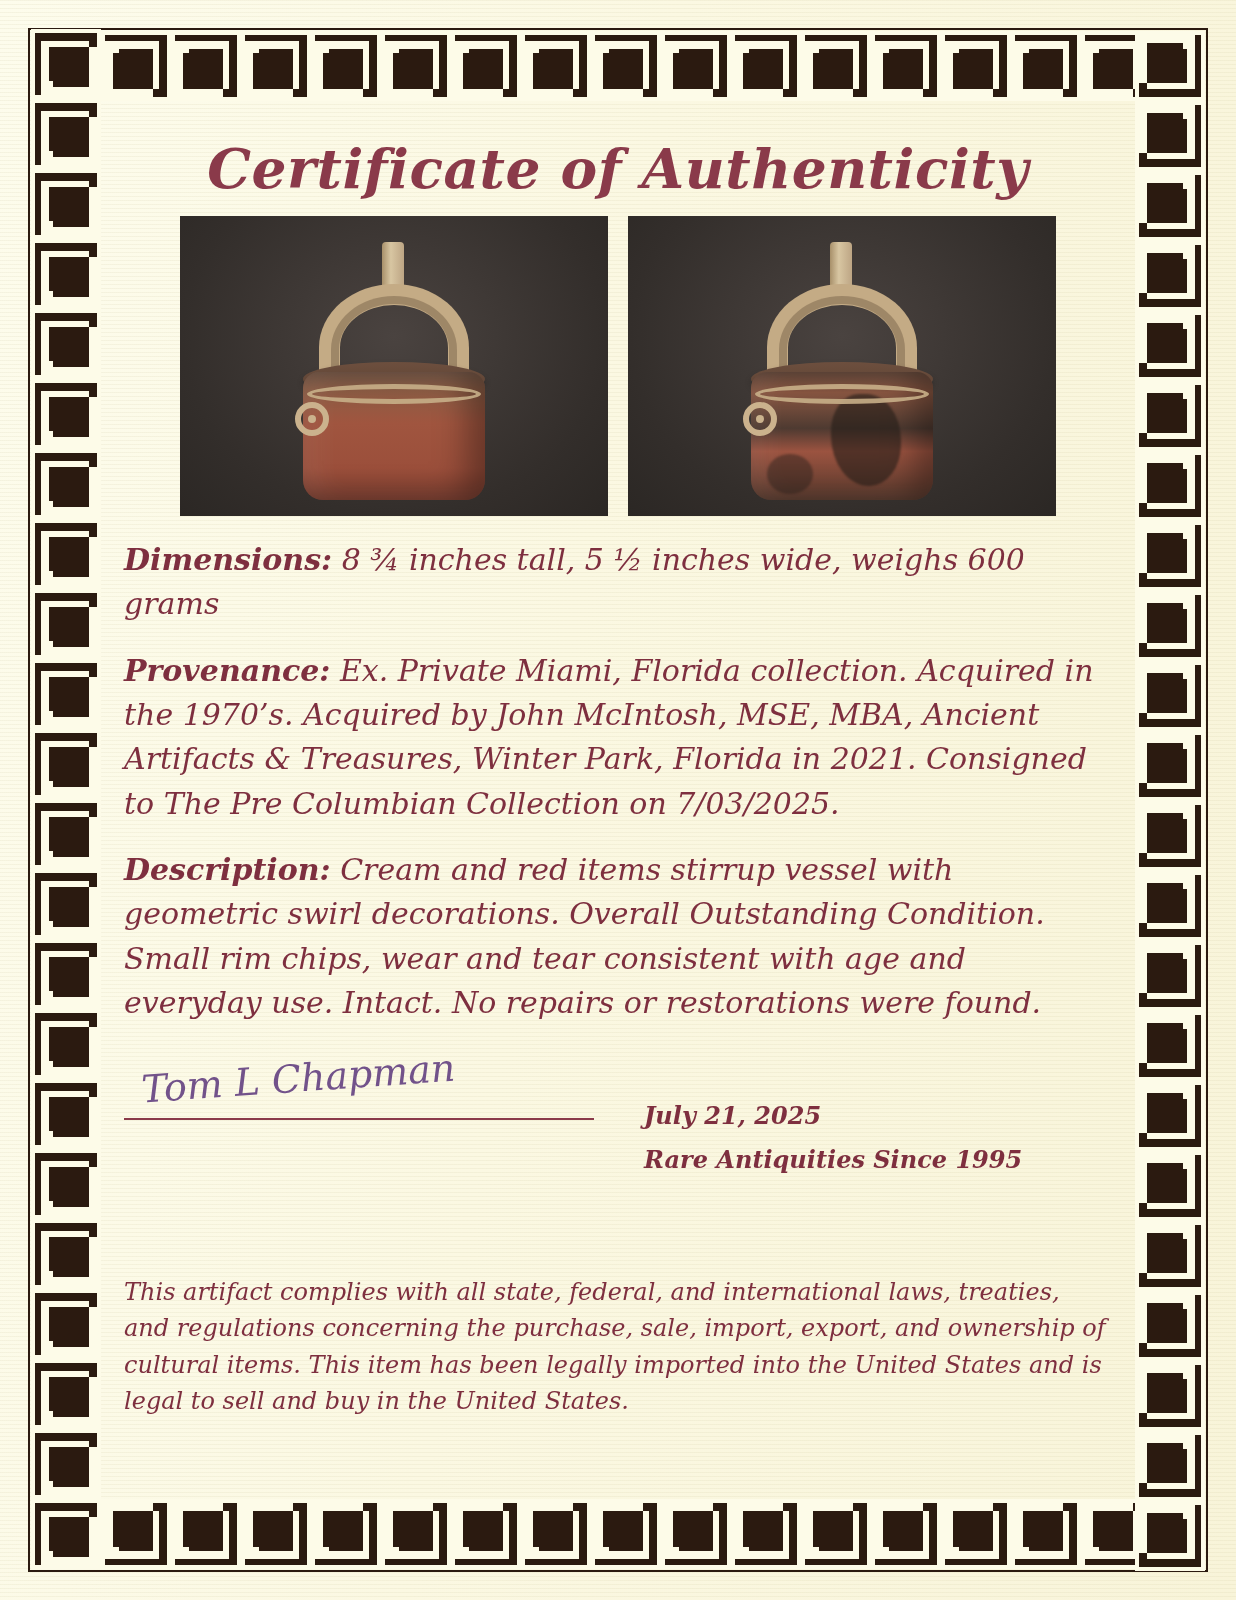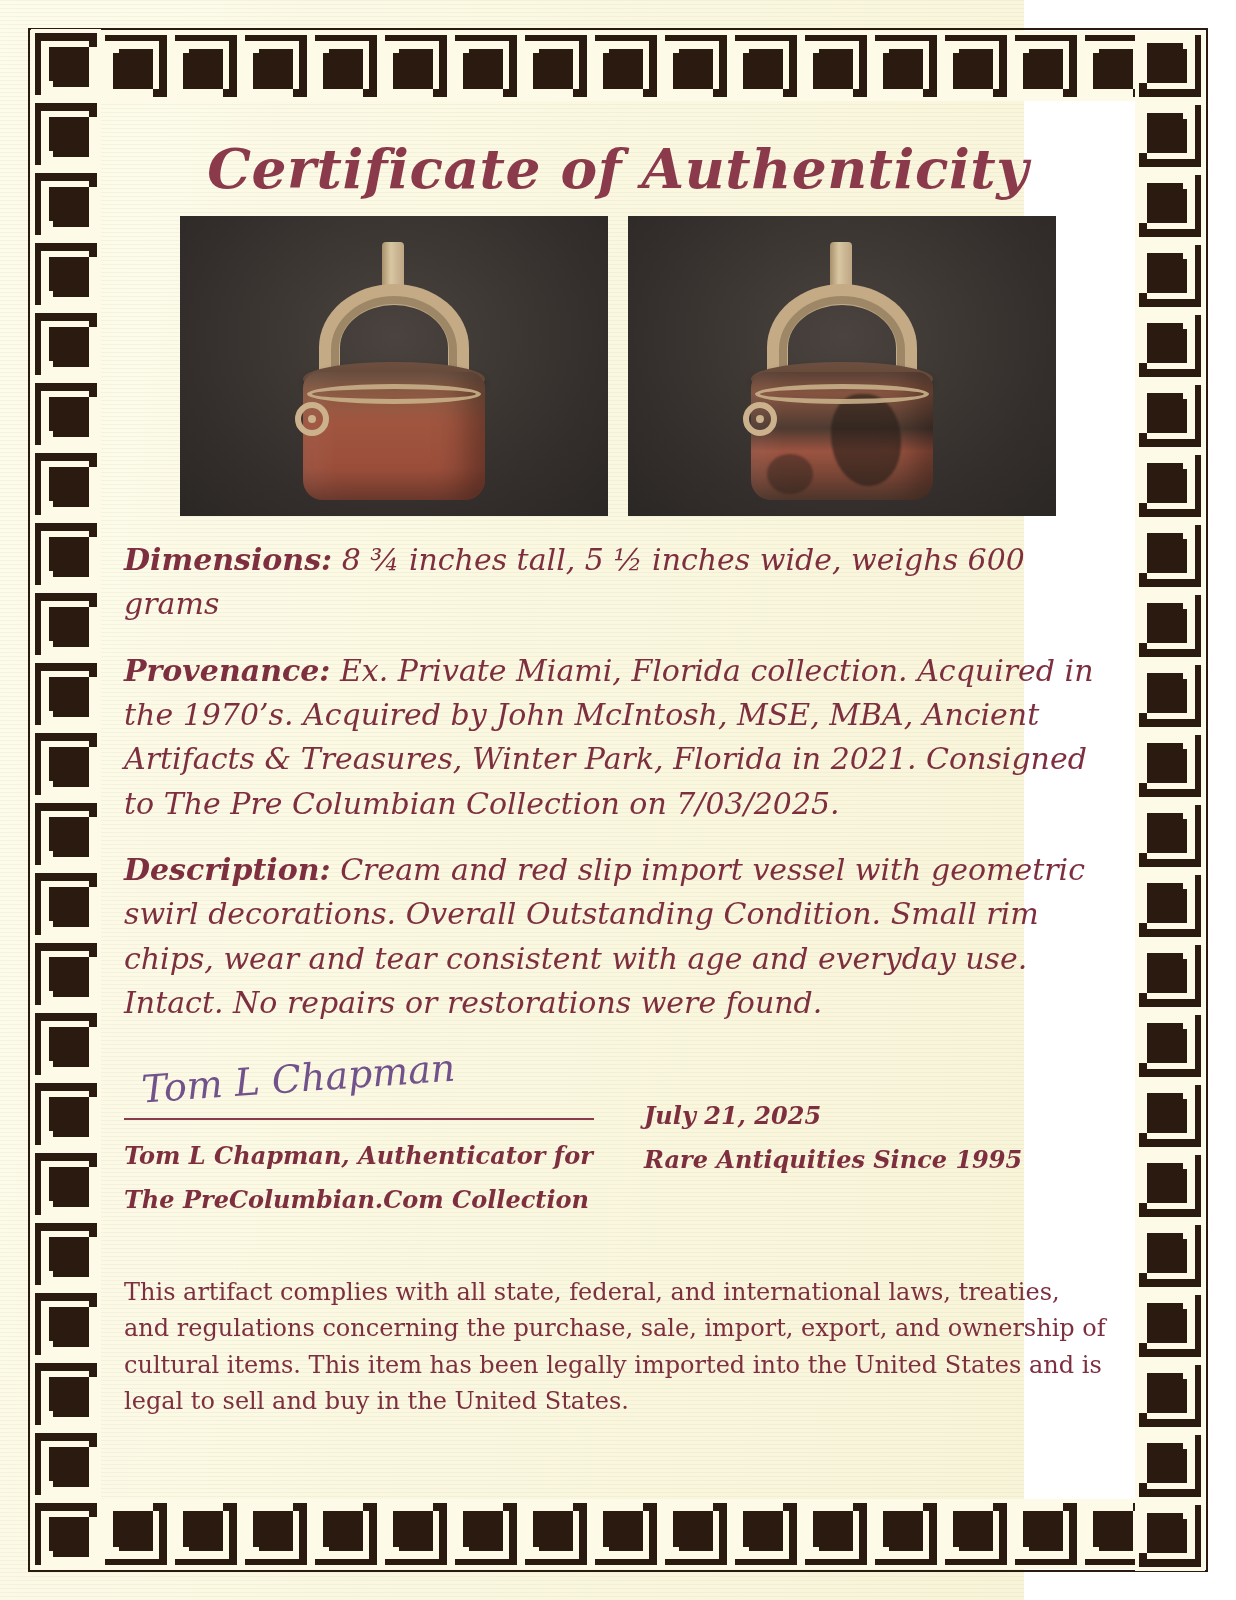--- a/index.html
+++ b/index.html
@@ -9,21 +9,21 @@
   }
   body {
     width: 1236px;
     height: 1600px;
     overflow: hidden;
     font-family: "DejaVu Serif", serif;
   }
 
   .page {
     position: relative;
-    width: 1024px;
+    width: 1236px;
     height: 1600px;
     background: #bef264;
     box-sizing: border-box;
   }
 
   
   .paper-texture {
     position: absolute;
     inset: 0;
     background:
@@ -267,20 +267,21 @@
     font-style: italic;
     font-weight: bold;
     font-size: 24px;
     line-height: 1.85;
     white-space: nowrap;
   }
 
   .compliance {
     color: #7e2f3f;
     font-family: "DejaVu Serif", serif;
+    font-style: italic;
     font-size: 24px;
     line-height: 1.52;
     margin: 36px 6px 0 6px;
   }
 </style>
 </head>
 <body>
 
 <div class="page">
   <div class="paper-texture"></div>
@@ -430,30 +431,26 @@
 
     <div class="field">
       <b>Dimensions:</b><span> 8 ¾ inches tall, 5 ½ inches wide, weighs 600 grams</span>
     </div>
 
     <div class="field">
       <b>Provenance:</b><span> Ex. Private Miami, Florida collection. Acquired in the 1970’s. Acquired by John McIntosh, MSE, MBA, Ancient Artifacts &amp; Treasures, Winter Park, Florida in 2021. Consigned to The Pre Columbian Collection on 7/03/2025.</span>
     </div>
 
     <div class="field">
-      <b>Description:</b><span> Cream and red slip import vessel with geometric swirl decorations. Overall Outstanding Condition. Small rim chips, wear and tear consistent with age and everyday use. Intact. No repairs or restorations were found.</span>
+      <b>Description:</b><span> Cream and red items stirrup vessel with geometric swirl decorations. Overall Outstanding Condition. Small rim chips, wear and tear consistent with age and everyday use. Intact. No repairs or restorations were found.</span>
     </div>
 
     <div class="sig-area">
       <div class="signature">Tom L Chapman</div>
       <div class="sig-line"></div>
-      <div class="sig-col-l">
-        <div class="sig-text">Tom L Chapman, Authenticator for</div>
-        <div class="sig-text">The PreColumbian.Com Collection</div>
-      </div>
       <div class="sig-col-r">
         <div class="sig-text">July 21, 2025</div>
         <div class="sig-text">Rare Antiquities Since 1995</div>
       </div>
     </div>
 
     <div class="compliance">This artifact complies with all state, federal, and international laws, treaties, and regulations concerning the purchase, sale, import, export, and ownership of cultural items. This item has been legally imported into the United States and is legal to sell and buy in the  United States.</div>
 
   </div>
 </div>

